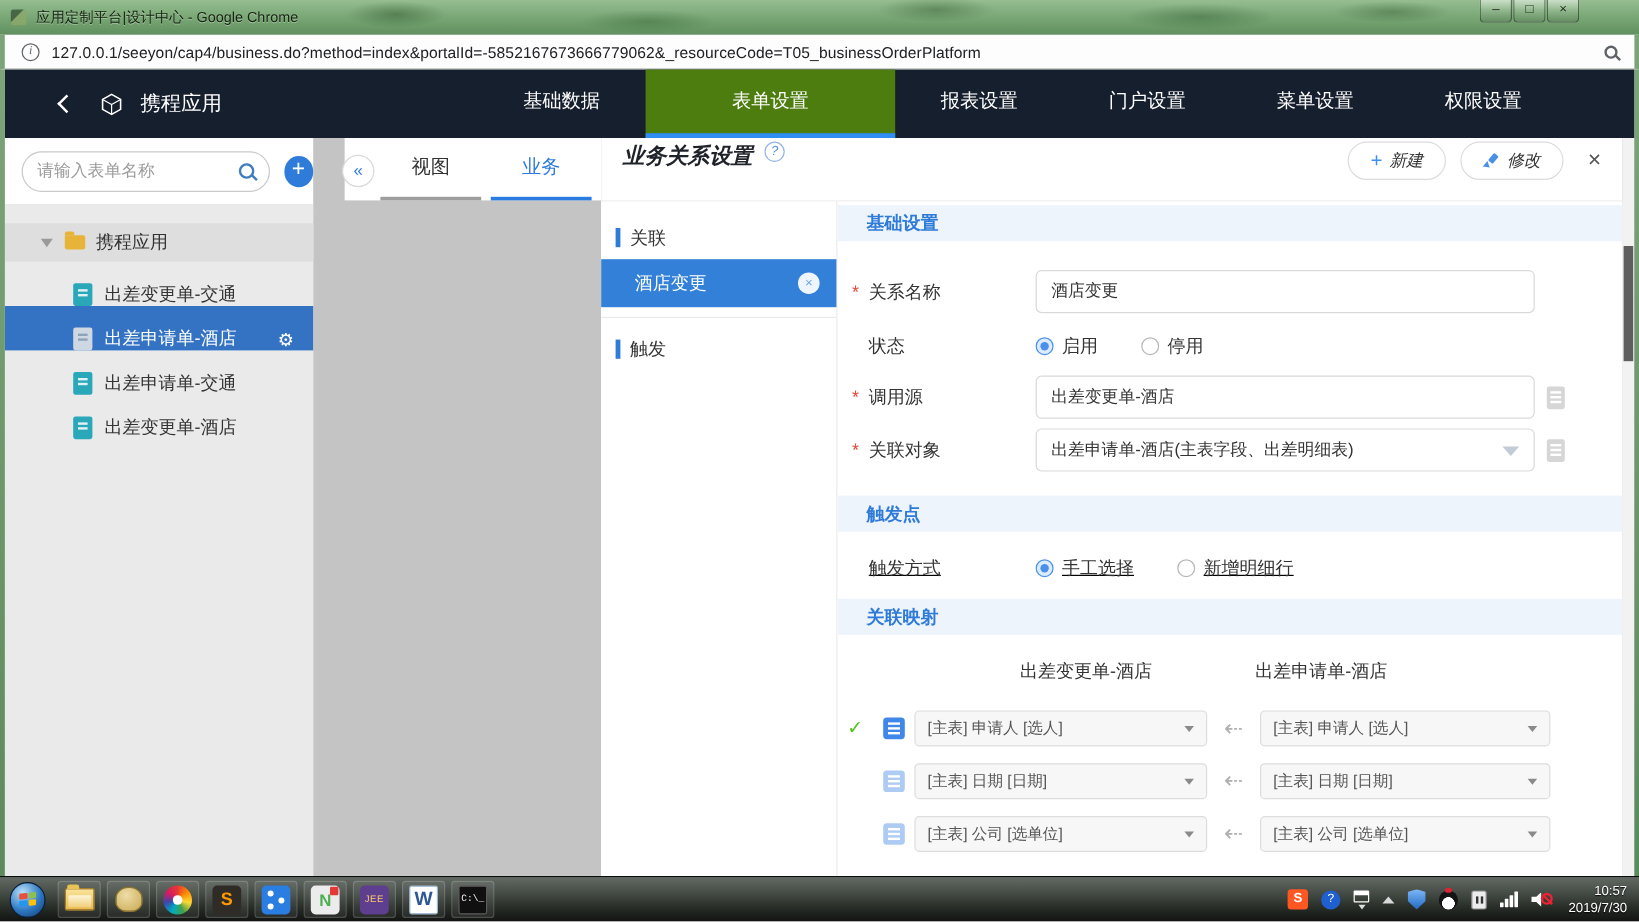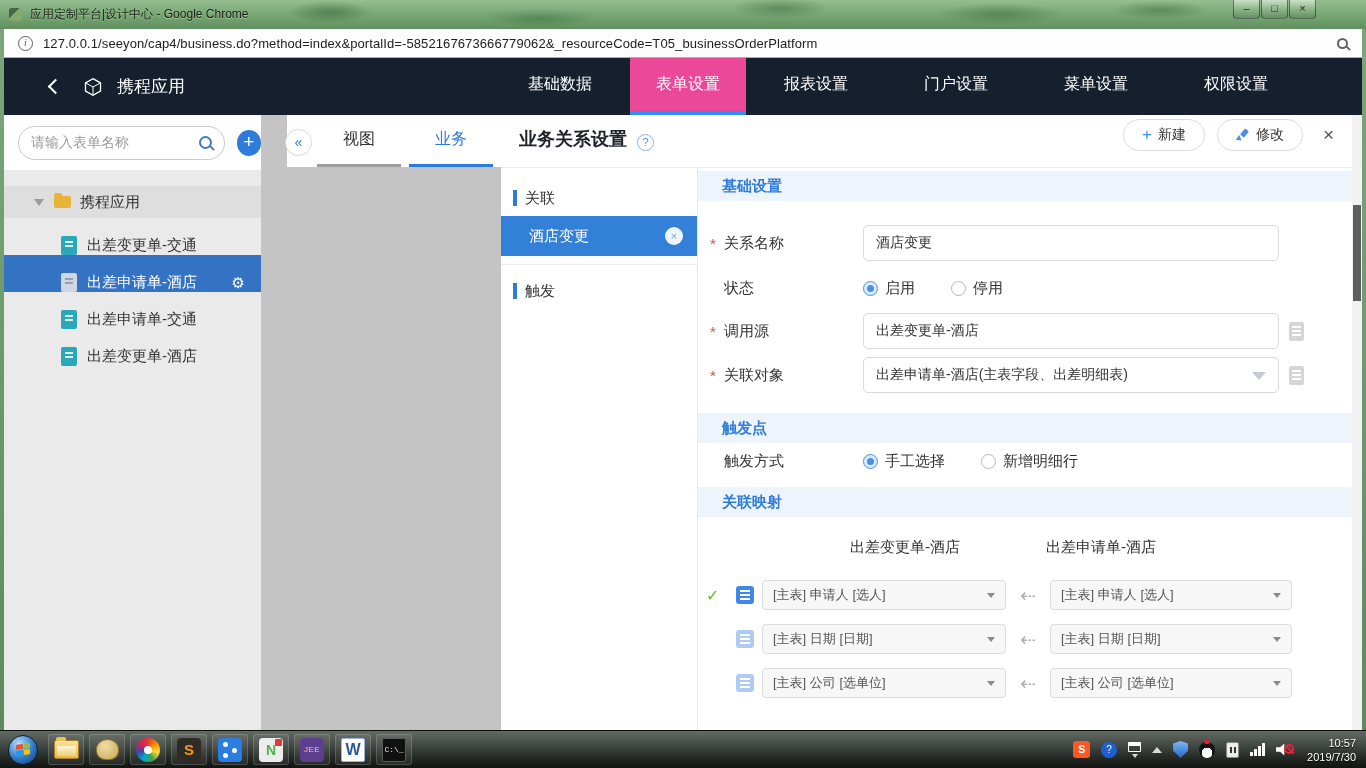--- a/index.html
+++ b/index.html
@@ -45,21 +45,21 @@
   
   .navbar { position:absolute; left:4px; right:4px; top:58px; height:57px; background:#161f2d;
     display:flex; align-items:center; z-index:2; }
   .back-ic { width:11px; height:11px; border-left:2px solid #fff; border-bottom:2px solid #fff;
     transform:rotate(45deg); margin-left:46px; }
   .app-ic { margin-left:22px; display:flex; }
   .app-name { color:#fff; font-size:17px; margin-left:14px; }
   .nav-tabs { display:flex; margin-left:auto; margin-right:56px; height:57px; }
   .tab { display:flex; align-items:center; padding:0 38px; color:#fff; font-size:16px;
     border-bottom:4px solid transparent; cursor:pointer; }
-  .tab.active { background:#ec4899; border-bottom-color:#2f8ef4; padding:0 26px; }
+  .tab.active { background:#4d7c0f; border-bottom-color:#2f8ef4; padding:0 72px; }
 
   
   .sidebar { position:absolute; left:4px; top:115px; width:257px; bottom:38px; background:#fff; z-index:2; }
   .search-row { height:55px; display:flex; align-items:center; padding-left:14px; }
   .search-box { width:218px; height:34px; border:1px solid #c9c9c9; border-radius:17px;
     display:flex; align-items:center; padding:0 12px; background:#fff; }
   .search-ph { color:#9b9b9b; font-size:14px; }
   .smag { width:13px; height:13px; border:2px solid #3f7dbf; border-radius:50%; position:relative; margin-left:auto; }
   .smag::after { content:""; position:absolute; width:6px; height:2px; background:#3f7dbf;
     right:-5px; bottom:-2px; transform:rotate(45deg); }
@@ -89,21 +89,21 @@
   
   .canvas { position:absolute; left:287px; top:115px; width:214px; bottom:38px; background:#c4c4c4; overflow:hidden; z-index:1;text-align:center; }
   .canvas-tabs { height:52px; background:#fff; display:flex; }
   .ctab { display:flex; align-items:center; padding:0 26px; font-size:16px; color:#333;
     border-bottom:3px solid #9e9e9e; cursor:pointer; white-space:nowrap; }
   .ctab.first { margin-left:30px; }
   .ctab.active { color:#2f7bd9; border-bottom-color:#2b7ce0; margin-left:8px; }
 
   
   .panel { position:absolute; left:501px; top:115px; right:14px; bottom:38px; background:#fff; z-index:3; }
-  .panel-header { height:53px; display:flex; align-items:flex-end; padding:16px 18px; border-bottom:1px solid #ebebeb; }
+  .panel-header { height:53px; display:flex; align-items:flex-start; padding:3px 18px; border-bottom:1px solid #ebebeb;font-style:italic; }
   .panel-title { font-size:18px; font-weight:bold; color:#20242a; }
   .help-ic { width:17px; height:17px; border:1px solid #8fb4e8; border-radius:50%; color:#5b8fd9;
     font-size:11px; line-height:15px; text-align:center; margin-left:10px; }
   .actions { margin-left:auto; display:flex; align-items:center; }
   .pill { height:32px; border:1px solid #dcdcdc; border-radius:16px; background:#fff; display:flex;
     align-items:center; padding:0 18px; font-size:14px; color:#333; margin-left:12px; cursor:pointer; }
   .pill .plus { color:#3e8ef7; font-size:17px; margin-right:6px; }
   .pen { width:14px; height:14px; position:relative; margin-right:6px; }
   .pen::before { content:""; position:absolute; left:6px; top:1px; width:5px; height:8px;
     background:#4a90e9; border-radius:1px; transform:rotate(40deg); }
@@ -132,21 +132,21 @@
   .tinput { width:416px; height:36px; border:1px solid #d9d9d9; border-radius:5px; padding:0 12px;
     font-size:14px; color:#333; display:flex; align-items:center; background:#fff; cursor:text; }
   .tselect { cursor:pointer; position:relative; }
   .tselect .bigarr { position:absolute; right:12px; top:14px; width:0; height:0;
     border-left:7px solid transparent; border-right:7px solid transparent; border-top:8px solid #c3ccd6; }
   .dicon { width:15px; height:19px; background:#d6d6d6; border-radius:2px; margin-left:10px; position:relative; cursor:pointer; }
   .dicon::after { content:""; position:absolute; left:3px; top:4px; width:9px; height:2px; background:#fff;
     box-shadow:0 4px 0 #fff, 0 8px 0 #fff; }
   .row-name { margin-top:24px; } .row-status { margin-top:17px; height:20px; }
   .row-source { margin-top:15px; } .row-target { margin-top:8px; }
-  .row-mode { margin-top:8px; height:20px; }
+  .row-mode { margin-top:20px; height:20px;text-decoration:underline; }
   .radio { width:15px; height:15px; border:1px solid #b6b6b6; border-radius:50%; background:#fff; margin-right:7px; }
   .radio.on { border-color:#4a90e9; background:#dcebfd; position:relative; }
   .radio.on::after { content:""; position:absolute; inset:3px; border-radius:50%; background:#4a90e9; }
   .ropt { display:flex; align-items:center; font-size:15px; color:#333; margin-right:36px; cursor:pointer; }
 
   .map-headers { position:relative; height:20px; margin-top:21px; }
   .map-h { position:absolute; top:0; font-size:15px; color:#333; }
   .map-h.l { left:152px; } .map-h.r { left:348px; }
   .map-row { display:flex; align-items:center; padding-left:8px; height:30px; }
   .map-row.r1 { margin-top:22px; } .map-row.r2, .map-row.r3 { margin-top:14px; }

